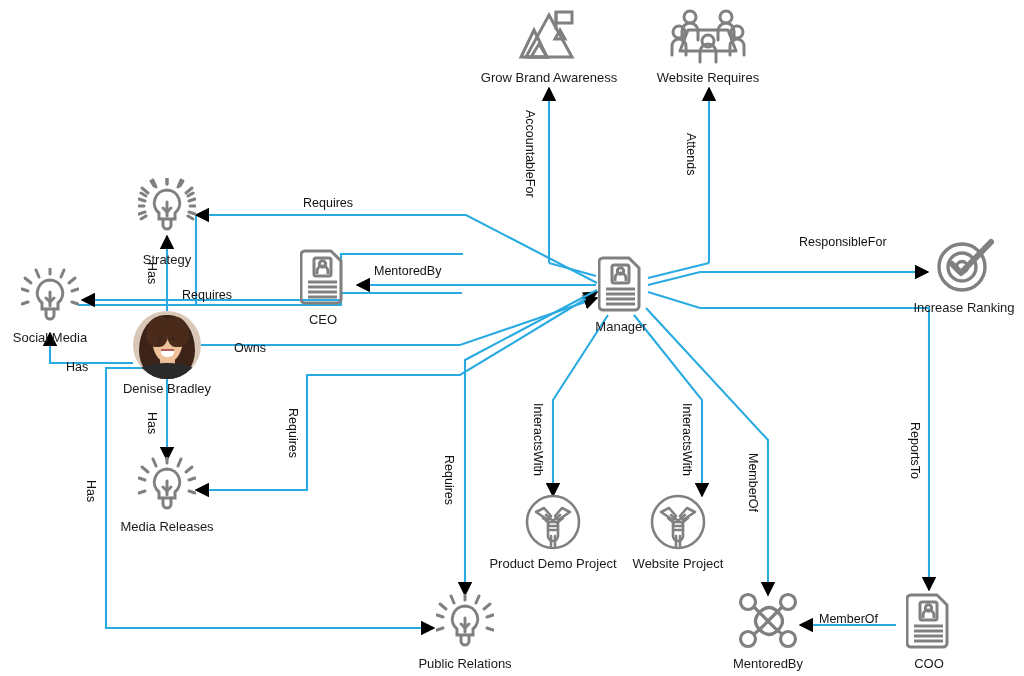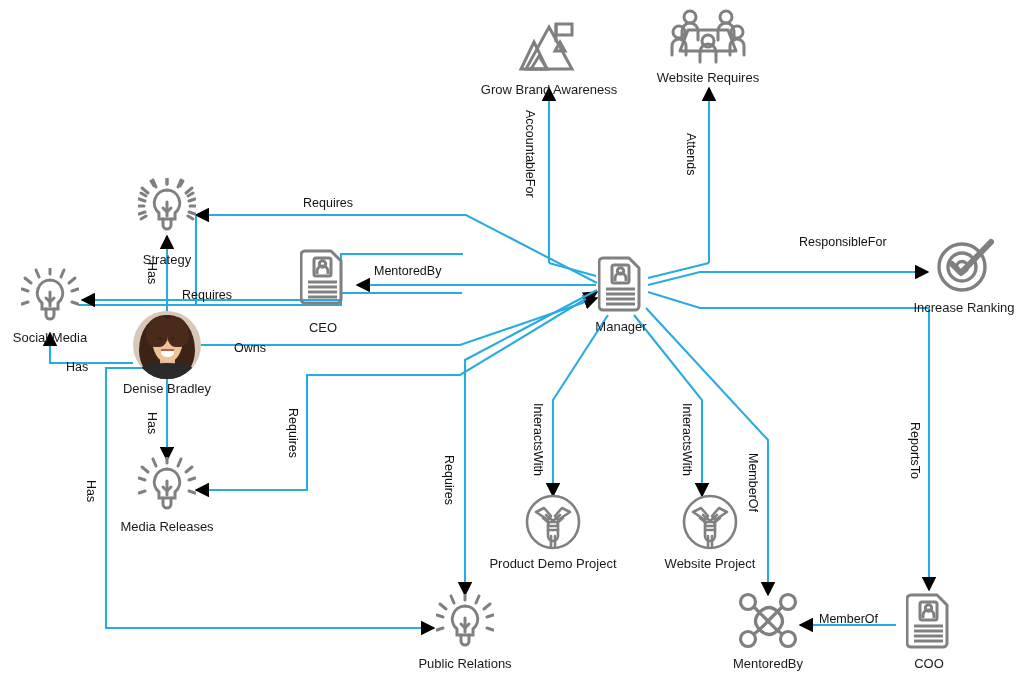--- a/index.html
+++ b/index.html
@@ -124,21 +124,21 @@
 <div class="elabel vert" style="left:545px;top:403px;transform:rotate(90deg);">InteractsWith</div>
 
 <div class="elabel vert" style="left:694px;top:403px;transform:rotate(90deg);">InteractsWith</div>
 
 <div class="elabel vert" style="left:760px;top:453px;transform:rotate(90deg);">MemberOf</div>
 
 <div class="elabel vert" style="left:922px;top:422px;transform:rotate(90deg);">ReportsTo</div>
 
 <div class="elabel" style="left:819px;top:612px;">MemberOf</div>
 
-<div class="node" style="left:469px;top:20px;width:160px;">
+<div class="node" style="left:469px;top:8px;width:160px;">
   <span class="glyph">
     <svg width="66" height="56" viewBox="0 0 66 56">
       <g fill="none" stroke="#808080" stroke-width="3" stroke-linejoin="miter">
         <path d="M33,7 L56,49 L10,49 Z"></path>
         <path d="M18,22 L31,49 L5,49 Z"></path>
         <path d="M23,36 L31,49 L15,49 Z"></path>
         <path d="M39,31 L44,22 L49,31 Z"></path>
         <path d="M40,22 L40,4"></path>
         <rect x="40" y="4" width="16" height="11"></rect>
       </g>
@@ -193,21 +193,21 @@
         <path d="M29,12 a13,13 0 0 0 -8,23 v6 h16 v-6 a13,13 0 0 0 -8,-23 Z"></path>
         <path d="M25,41 v6 a4,4 0 0 0 8,0 v-6"></path>
         <path d="M29,24 v14"></path>
         <path d="M25,30 L29,34 L33,30"></path>
       </g>
     </svg>
   </span>
   <span class="cap">Strategy</span>
 </div>
 
-<div class="node" style="left:288px;top:248px;width:70px;gap:8px;">
+<div class="node" style="left:288px;top:248px;width:70px;">
   <span class="glyph">
     <svg width="46" height="58" viewBox="0 0 46 58">
       <g fill="none" stroke="#808080" stroke-width="3" stroke-linejoin="round">
         <path d="M5,3 h26 l10,10 v38 a4,4 0 0 1 -4,4 h-32 a4,4 0 0 1 -4,-4 v-44 a4,4 0 0 1 4,-4 Z"></path>
         <rect x="14" y="10" width="17" height="18" rx="2"></rect>
         <circle cx="22.5" cy="16" r="3.2"></circle>
         <path d="M17,26 v-2.5 a5.5,5.5 0 0 1 11,0 v2.5"></path>
         <path d="M8,34 h29"></path>
           <path d="M8,39 h29"></path>
           <path d="M8,44 h29"></path>
@@ -321,21 +321,21 @@
         <path d="M18,24 l6,5 M21,21 l6,5 M38,24 l-6,5 M35,21 l-6,5"></path>
         <path d="M23,28 h10 v14 a5,5 0 0 1 -10,0 z"></path>
         <path d="M26,42 v10 M30,42 v10"></path>
         <path d="M23,32 h10 M23,36 h10"></path>
       </g>
     </svg>
   </span>
   <span class="cap">Product Demo Project</span>
 </div>
 
-<div class="node" style="left:645px;top:494px;width:130px;">
+<div class="node" style="left:613px;top:494px;width:130px;">
   <span class="glyph">
     <svg width="56" height="56" viewBox="0 0 56 56">
       <g fill="none" stroke="#808080" stroke-width="2.6" stroke-linejoin="round" stroke-linecap="round">
         <circle cx="28" cy="28" r="26"></circle>
         <path d="M11,18 l8,-4 7,8 -3,4 z"></path>
         <path d="M45,18 l-8,-4 -7,8 3,4 z"></path>
         <path d="M18,24 l6,5 M21,21 l6,5 M38,24 l-6,5 M35,21 l-6,5"></path>
         <path d="M23,28 h10 v14 a5,5 0 0 1 -10,0 z"></path>
         <path d="M26,42 v10 M30,42 v10"></path>
         <path d="M23,32 h10 M23,36 h10"></path>

